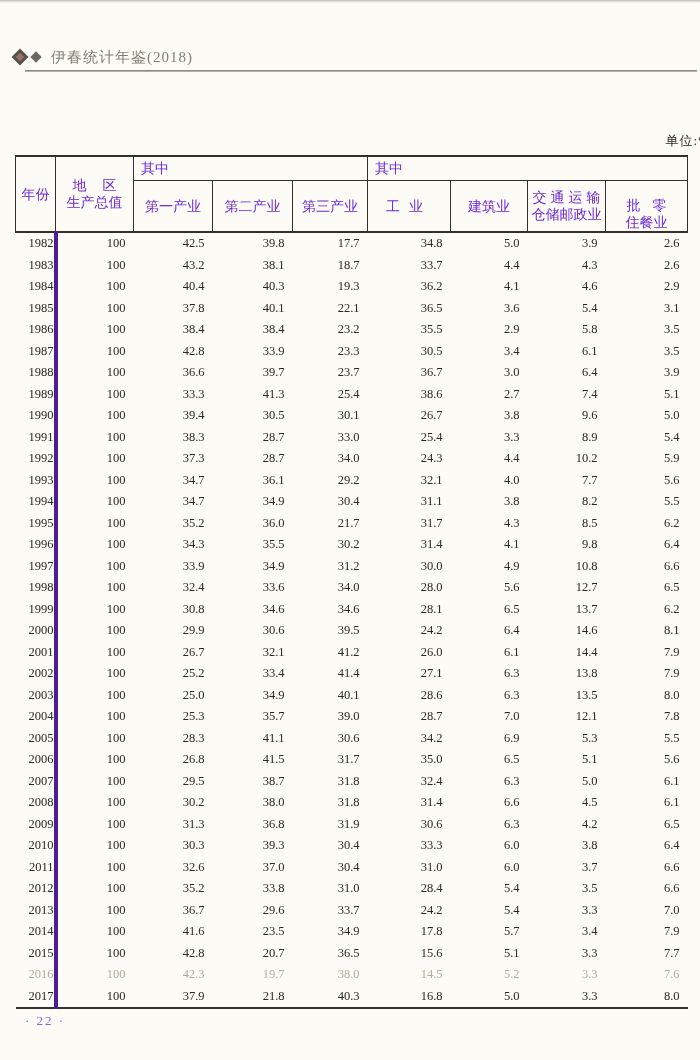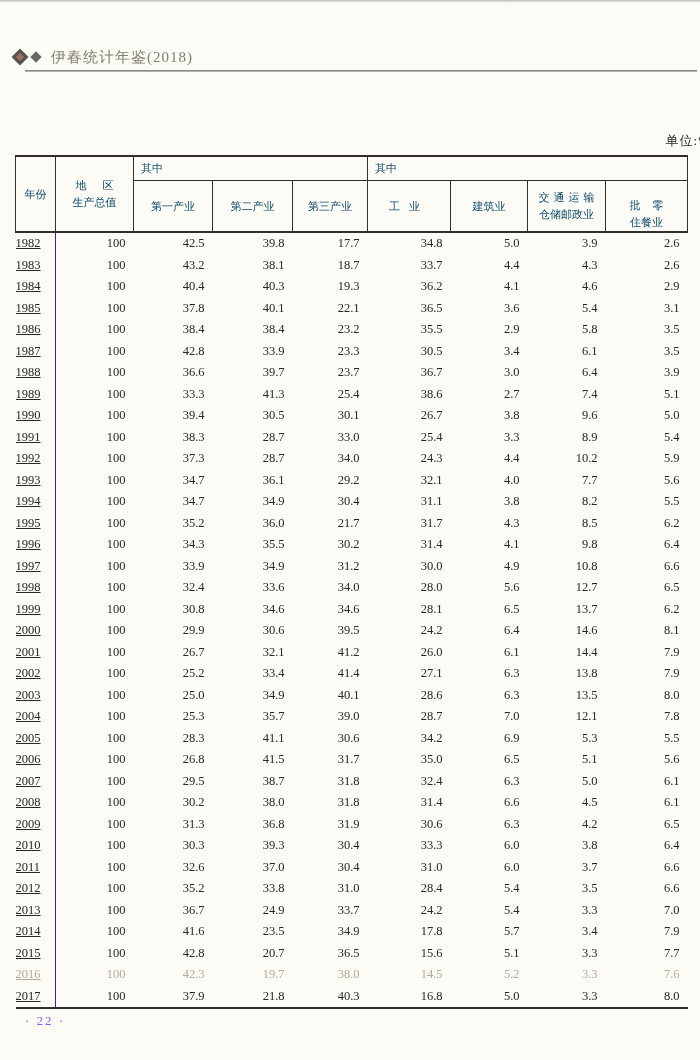--- a/index.html
+++ b/index.html
@@ -59,21 +59,21 @@
   }
 
   
   .gdp-table {
     position:absolute; left:15px; top:155px; width:672px;
     border-collapse:collapse; table-layout:fixed;
     border-top:2px solid #343029;
     border-bottom:2px solid #343029;
   }
   .gdp-table thead th {
-    font-weight:normal; font-size:11px; color:#0c4a6e;
+    font-weight:normal; font-size:14px; color:#6d28d9;
     border-left:1px solid #343029; border-right:1px solid #343029;
     border-bottom:2px solid #343029;
     padding:0; vertical-align:middle; text-align:center;
     line-height:17px;
   }
   .gdp-table thead th.h-group {
     height:23px; text-align:left; padding-left:7px;
     border-bottom:1px solid #343029;
   }
   .gdp-table thead tr.sub th { height:45px; }
@@ -82,23 +82,22 @@
   .ls-ind    { letter-spacing:9px;  padding-left:9px;  }  
   .ls-trans  { letter-spacing:4px;  padding-left:4px;text-align:center;  }  
   .ls-retail { letter-spacing:12px; padding-left:12px;margin-top:16px; }  
 
   .gdp-table tbody td {
     height:21.5px; line-height:21.5px; padding:0;
     font-size:12.5px; color:#2b2721;
     white-space:nowrap; overflow:hidden;
   }
   .gdp-table tbody td.year-col {
-    text-align:left;
-    border-right:1px solid #4c1d95;
-    text-decoration:underline;
+    text-align:right;
+    border-right:4px solid #4c1d95;
   }
   .gdp-table tbody td.num { text-align:right; padding-right:8px; }
   .gdp-table tbody tr.faded td { color:#b4ab9d; }
 
   
   .page-num {
     position:absolute; left:25px; top:1013px;
     font-size:13px; color:#8b5cf6; letter-spacing:2px;
   }
 </style>
@@ -493,21 +492,21 @@
           <td class="num">31.0</td>
           <td class="num">28.4</td>
           <td class="num">5.4</td>
           <td class="num">3.5</td>
           <td class="num">6.6</td>
         </tr>
         <tr>
           <td class="year-col">2013</td>
           <td class="num">100</td>
           <td class="num">36.7</td>
-          <td class="num">24.9</td>
+          <td class="num">29.6</td>
           <td class="num">33.7</td>
           <td class="num">24.2</td>
           <td class="num">5.4</td>
           <td class="num">3.3</td>
           <td class="num">7.0</td>
         </tr>
         <tr>
           <td class="year-col">2014</td>
           <td class="num">100</td>
           <td class="num">41.6</td>

